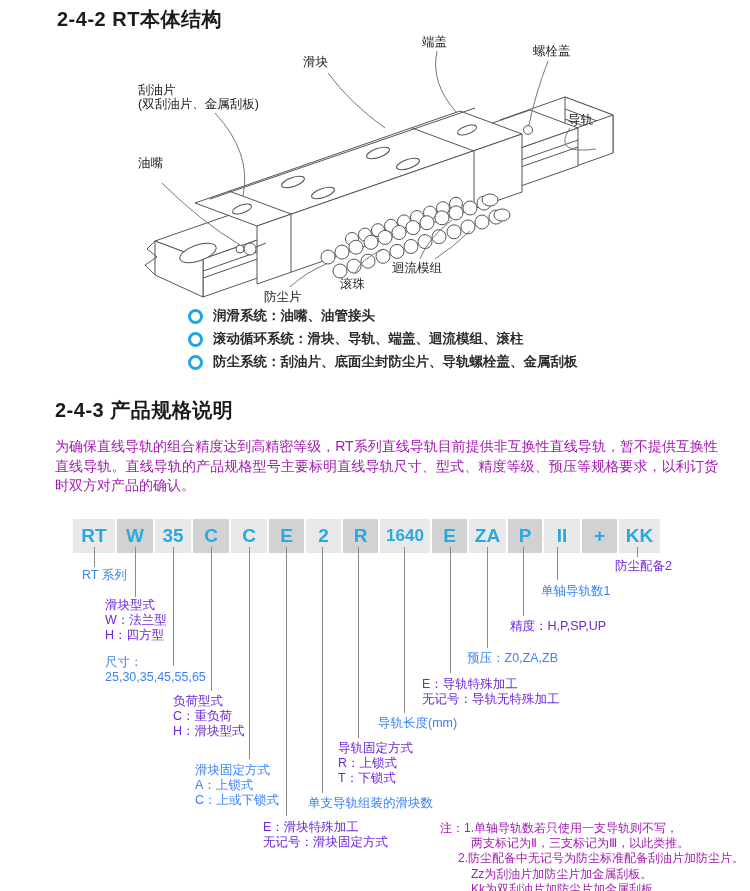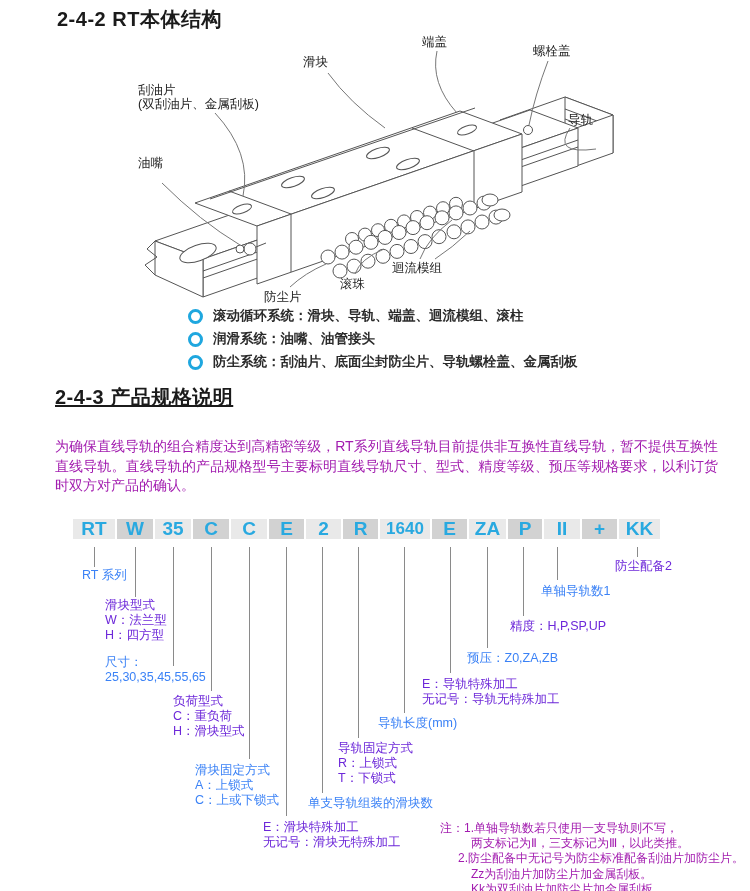--- a/index.html
+++ b/index.html
@@ -14,21 +14,21 @@
   .dlabel{position:absolute;font-size:12.5px;color:#222;font-weight:500;white-space:nowrap;line-height:14px;}
   
   .bullets{left:188px;top:307px;}
   .bullet-row{display:flex;align-items:center;margin-bottom:5px;}
   .ring{width:9px;height:9px;border:3px solid #1FA7DF;border-radius:50%;margin-right:10px;flex:0 0 auto;}
   .bullet-text{font-size:13.5px;font-weight:600;color:#2b2b2b;white-space:nowrap;}
   
   .para{left:55px;top:437px;width:663px;font-size:14px;line-height:19.5px;color:#a21caf;font-weight:500;text-align:justify;}
   
   .code-row{left:73px;top:519px;display:flex;gap:2px;}
-  .seg{height:20px;display:flex;align-items:center;justify-content:center;
+  .seg{height:34px;display:flex;align-items:center;justify-content:center;
        background:#E9E9E9;color:#29A9E0;font-weight:bold;font-size:19px;
        font-family:"Liberation Sans",sans-serif;letter-spacing:0;}
   .seg:nth-child(even){background:#D2D2D2;}
   .seg.w42{width:42px}.seg.w36{width:36px}.seg.w35{width:35px}.seg.w50{width:50px}
   .seg.w37{width:37px}.seg.w34{width:34px}.seg.w41{width:41px}
   .seg.num{font-size:17px;}
   
   .vline{position:absolute;width:1px;background:#8a8a8a;top:547px;}
   .anno{position:absolute;font-size:12.5px;line-height:15px;font-weight:500;white-space:nowrap;color:#3b82f6;}
   .anno.cyan{color:#6d28d9;}
@@ -141,33 +141,33 @@
     </div>
     <div class="dlabel" style="left:38px;top:123px;text-align:center;">油嘴</div>
     <div class="dlabel" style="left:292px;top:228px;">迴流模组</div>
     <div class="dlabel" style="left:240px;top:244px;">滚珠</div>
     <div class="dlabel" style="left:164px;top:257px;">防尘片</div>
   </div>
 
   <div class="abs bullets">
     <div class="bullet-row">
       <span class="ring"></span>
-      <span class="bullet-text">滚动循环系统：滑块、导轨、端盖、迴流模组、滚柱</span>
+      <span class="bullet-text">润滑系统：油嘴、油管接头</span>
     </div>
     <div class="bullet-row">
       <span class="ring"></span>
-      <span class="bullet-text">润滑系统：油嘴、油管接头</span>
+      <span class="bullet-text">滚动循环系统：滑块、导轨、端盖、迴流模组、滚柱</span>
     </div>
     <div class="bullet-row">
       <span class="ring"></span>
       <span class="bullet-text">防尘系统：刮油片、底面尘封防尘片、导轨螺栓盖、金属刮板</span>
     </div>
   </div>
 
-  <div class="abs h1" style="left:55px;top:384px;text-decoration:underline;">2-4-3 产品规格说明</div>
+  <div class="abs h1" style="left:55px;top:397px;">2-4-3 产品规格说明</div>
   <div class="abs para">为确保直线导轨的组合精度达到高精密等级，RT系列直线导轨目前提供非互换性直线导轨，暂不提供互换性直线导轨。直线导轨的产品规格型号主要标明直线导轨尺寸、型式、精度等级、预压等规格要求，以利订货时双方对产品的确认。</div>
 
   <div class="abs code-row">
     <div class="seg w42">RT</div>
     <div class="seg w36">W</div>
     <div class="seg w36">35</div>
     <div class="seg w36">C</div>
     <div class="seg w36">C</div>
     <div class="seg w35">E</div>
     <div class="seg w35">2</div>
@@ -213,21 +213,21 @@
     <div>C：重负荷</div>
     <div>H：滑块型式</div>
   </div>
   <div class="anno" style="left:195px;top:763px;">
     <div>滑块固定方式</div>
     <div>A：上锁式</div>
     <div>C：上或下锁式</div>
   </div>
   <div class="anno cyan" style="left:263px;top:820px;">
     <div>E：滑块特殊加工</div>
-    <div>无记号：滑块无特殊加工</div>
+    <div>无记号：滑块固定方式</div>
   </div>
   <div class="anno" style="left:308px;top:796px;">
     <div>单支导轨组装的滑块数</div>
   </div>
   <div class="anno cyan" style="left:338px;top:741px;">
     <div>导轨固定方式</div>
     <div>R：上锁式</div>
     <div>T：下锁式</div>
   </div>
   <div class="anno" style="left:378px;top:716px;">

